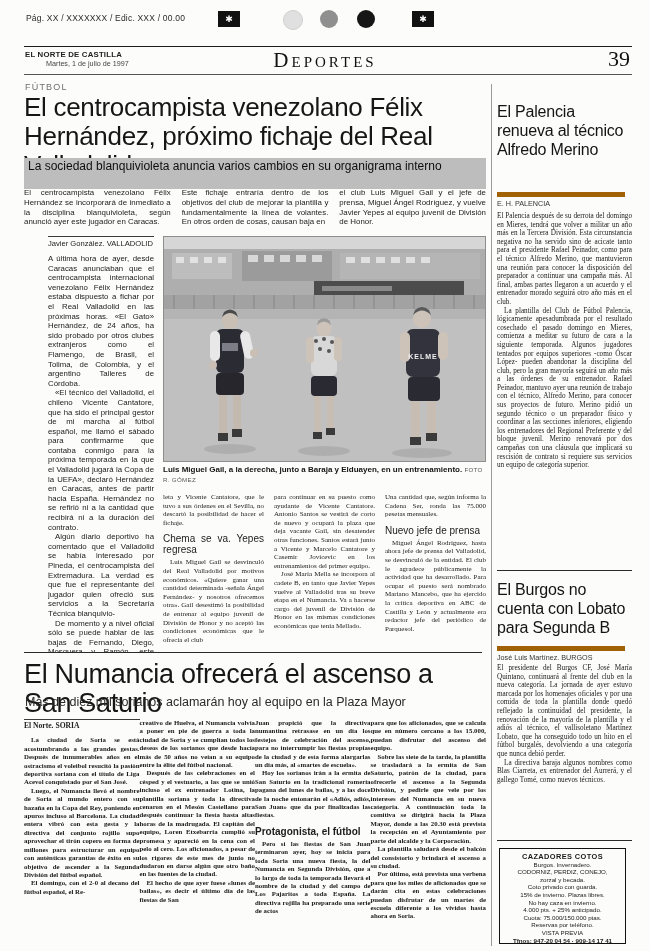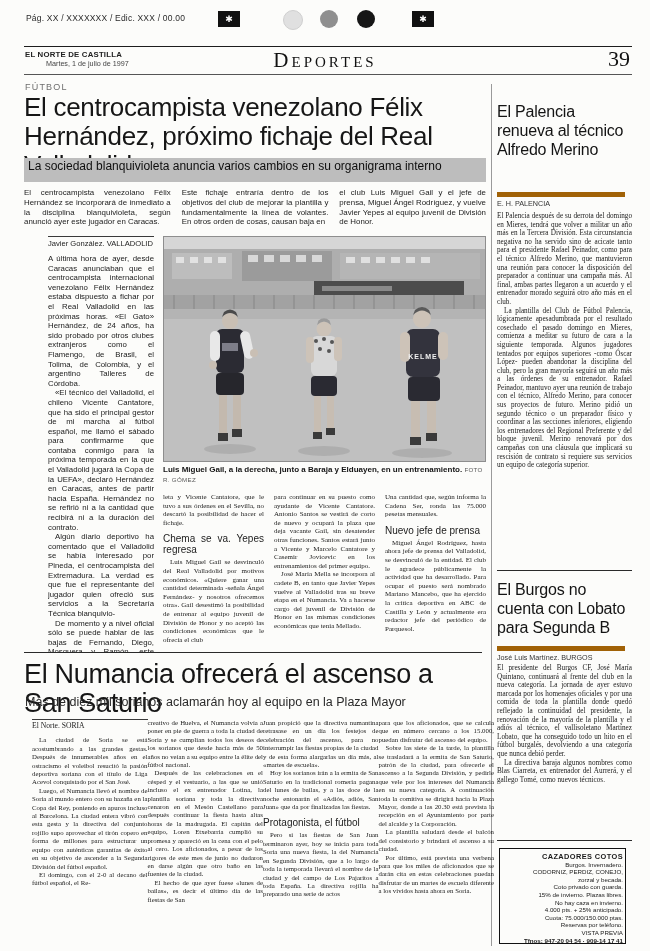--- a/index.html
+++ b/index.html
@@ -30,21 +30,21 @@
 
   
   .main-col{top:80px;left:24px;width:462px;height:871px;}
   .side-col{top:80px;left:497px;width:135px;height:871px;}
   .v-divider{top:84px;left:490.5px;height:862px;border-left:1px solid #9a9a9a;}
 
   
   .kicker{top:2px;left:1px;font-size:9px;letter-spacing:1.2px;color:#6e6e6e;}
   .headline-main{top:13px;left:0;width:462px;font-size:26px;line-height:29px;
     letter-spacing:-0.3px;color:#161616;}
-  .deck-bar{top:78px;left:0;width:458px;height:24px;background:#bdbdbd;
+  .deck-bar{top:78px;left:0;width:458px;height:31px;background:#bdbdbd;
     font-size:12px;line-height:16px;color:#0e0e0e;padding-left:4px;}
   .lead-row{top:100px;left:0;width:462px;display:flex;gap:11px;}
   .lead-p{flex:1;font-size:7.9px;line-height:9.8px;text-align:justify;color:#222;margin-top:8px;}
   .body-row{top:156px;left:0;width:462px;display:flex;}
   .colA{width:130px;margin-right:9px;height:416px;overflow:hidden;margin-left:24px;}
   .byline-block{border-top:1px solid #3a3a3a;padding-top:2px;margin-bottom:6px;
     font-size:7.6px;color:#222;}
   .bt p{margin:0;text-indent:7px;}
   .bt p:first-child{text-indent:0;}
   .colA .bt{font-family:Liberation Sans, sans-serif;font-size:7.8px;line-height:9.6px;text-align:justify;}
@@ -55,38 +55,38 @@
   .undercols{display:flex;gap:10px;margin-top:9px;height:154px;overflow:hidden;}
   .ucol{flex:1;font-family:"Liberation Serif", serif;font-size:7px;line-height:8.6px;text-align:justify;}
   .colsub{font-family:"Liberation Sans", sans-serif;font-size:10px;color:#1c1c1c;
     margin:6px 0 3px;line-height:11px;}
   .sec-rule{top:572px;left:0;width:458px;border-top:1px solid #2a2a2a;}
 
   
   .headline-num{top:580px;left:0;width:462px;font-size:27px;line-height:29px;
     letter-spacing:-0.3px;color:#161616;}
   .deck-num{top:615px;left:1px;font-size:12.5px;color:#2a2a2a;}
-  .num-row{top:639px;left:8px;width:462px;display:flex;height:232px;overflow:hidden;}
+  .num-row{top:639px;left:0;width:462px;display:flex;height:232px;overflow:hidden;font-weight:bold;}
   .ncol{flex:1;font-family:"Liberation Serif", serif;font-size:6.8px;line-height:8.4px;text-align:justify;}
 
   
   .sb-head{font-size:16px;line-height:19px;color:#141414;letter-spacing:-0.2px;}
   .sb-byline{border-top:5px solid #a16207;padding-top:2px;font-size:7.2px;color:#333;}
   .sb-body{font-family:"Liberation Serif", serif;font-size:7.2px;line-height:8.6px;
     text-align:justify;overflow:hidden;}
   .pal-head{top:22px;left:0;width:135px;}
   .pal-byline{top:112px;left:0;width:128px;}
   .pal-body{top:132px;left:0;width:135px;height:352px;}
   .sb-rule1{top:490px;left:0;width:135px;border-top:1px solid #2a2a2a;}
   .bur-head{top:500px;left:0;width:135px;}
   .bur-byline{top:566px;left:0;width:128px;}
   .bur-body{top:584px;left:0;width:135px;height:172px;}
   .sb-rule2{top:760px;left:0;width:135px;border-top:1px solid #2a2a2a;}
   .ad-box{top:768px;left:2px;width:127px;height:96px;border:1px solid #111;
-    box-sizing:border-box;padding:4px 2px;text-align:right;overflow:hidden;}
+    box-sizing:border-box;padding:4px 2px;text-align:center;overflow:hidden;}
   .ad-line{font-size:6.2px;line-height:7.6px;color:#1a1a1a;}
   .ad-title{font-size:7.4px;font-weight:bold;letter-spacing:.4px;}
   .ad-phone{font-weight:bold;}
 </style>
 </head>
 <body>
 
 <div class="abs prepress-info">Pág. XX / XXXXXXX / Edic. XXX / 00.00</div>
 <div class="abs regbox" style="left:218px;">✱</div>
 <div class="abs regcircle" style="left:283px;background:#e0e0e0;border:1px solid #cfcfcf;"></div>

